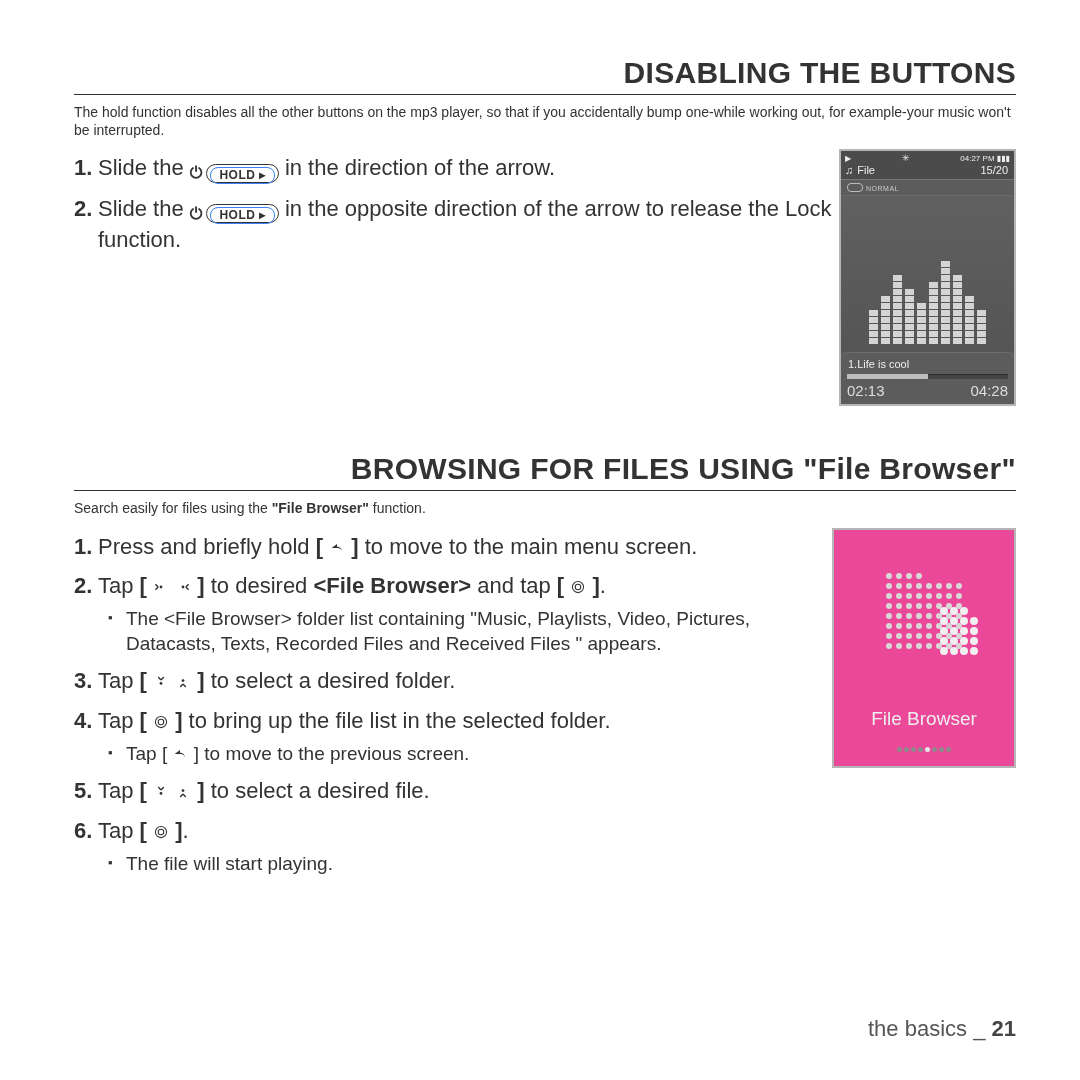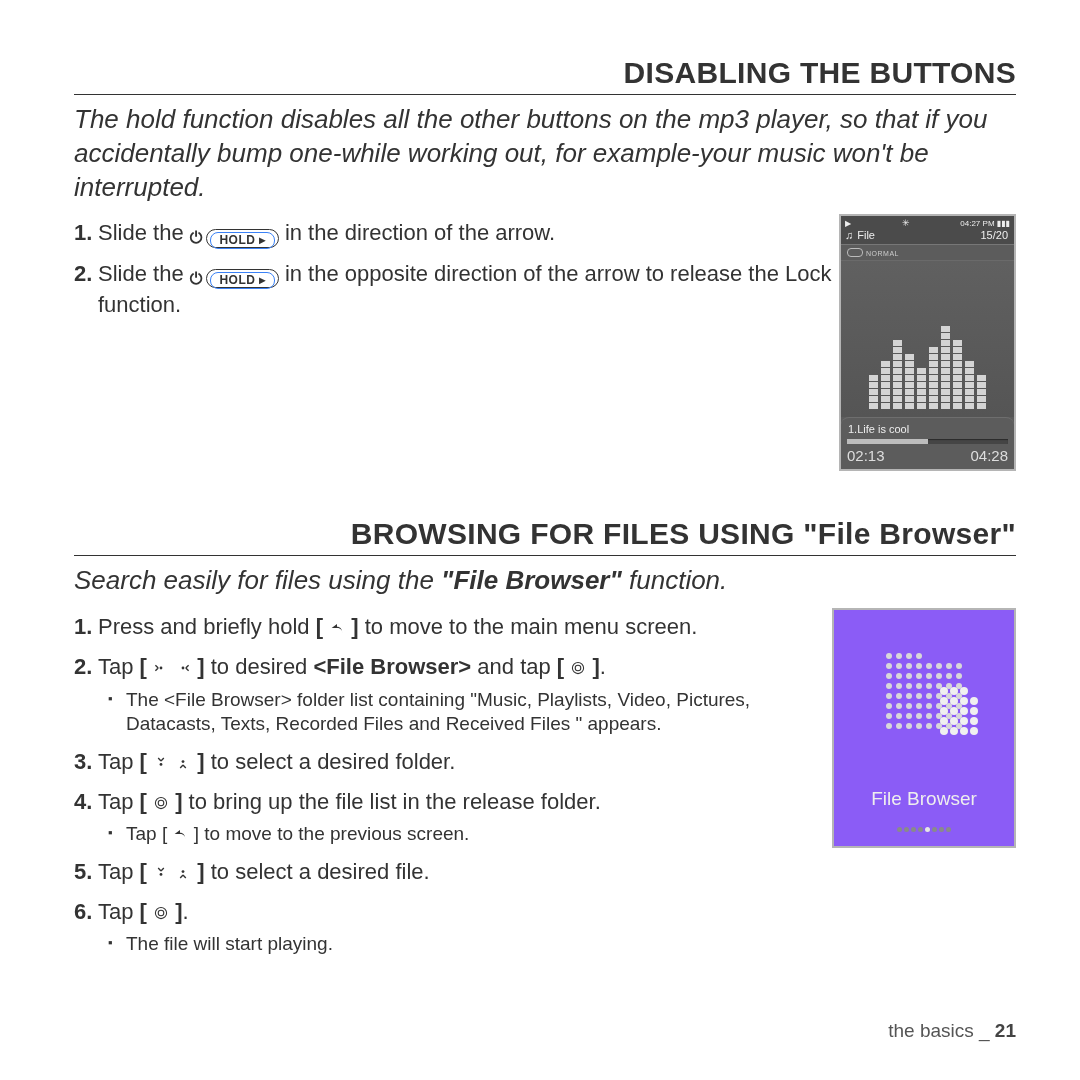--- a/index.html
+++ b/index.html
@@ -21,24 +21,23 @@
   h2 {
     font-size: 30px;
     font-weight: bold;
     margin: 0 0 4px 0;
     border-bottom: 1.5px solid #333;
     padding-bottom: 4px;
     letter-spacing: 0.3px;
     text-align: right;
   }
   .intro {
-    font-size: 26px;
+    font-size: 14px;
     margin: 8px 0 10px 0;
     line-height: 1.3;
-    font-style: italic;
   }
   .row {
     display: flex;
     align-items: flex-start;
     gap: 4px;
   }
   .col-text { flex: 1; }
   ol.steps {
     list-style: none;
     padding: 0;
@@ -203,21 +202,21 @@
     justify-content: space-between;
     font-size: 15px;
     padding: 1px 6px 5px 6px;
     color: #ddd;
   }
 
   
   .device-fb {
     width: 180px;
     border: 2px solid #b5b5b5;
-    background: #8b5cf6;
+    background: #ec4899;
     color: #eee;
     font-family: Arial, sans-serif;
     padding: 18px 0 10px 0;
     text-align: center;
   }
   .device-fb .dots {
     width: 130px; height: 130px;
     margin: 8px auto 18px auto;
     position: relative;
   }
@@ -231,21 +230,21 @@
     border-radius: 50%;
     background: #8a8a8a;
     margin: 0 1px;
   }
   .device-fb .pager span.on { background: #e6e6e6; }
 
   .footer {
     position: absolute;
     bottom: 38px;
     right: 64px;
-    font-size: 19px;
+    font-size: 22px;
     color: #555;
   }
   .footer .pg { font-weight: bold; color:#444; }
   .section2 { margin-top: 46px; }
 </style>
 </head>
 <body>
 
 <div class="page">
 
@@ -435,21 +434,21 @@
                   <path d="M10 7 L6 3 M10 7 L14 3" stroke="#333" stroke-width="2" fill="none"></path>
                 </svg> <svg class="small-icon" viewBox="0 0 20 20">
                   <circle cx="10" cy="8" r="2" fill="#333"></circle>
                   <path d="M10 13 L6 17 M10 13 L14 17" stroke="#333" stroke-width="2" fill="none"></path>
                 </svg> ]</span><span> to select a desired folder.</span>
           </li>
           <li>
             <span>Tap </span><span class="b icon-bracket">[ <svg class="small-icon" viewBox="0 0 20 20">
                   <circle cx="10" cy="10" r="8" fill="none" stroke="#333" stroke-width="1.5"></circle>
                   <circle cx="10" cy="10" r="4" fill="none" stroke="#333" stroke-width="1.5"></circle>
-                </svg> ]</span><span> to bring up the file list in the release folder.</span>
+                </svg> ]</span><span> to bring up the file list in the selected folder.</span>
             <ul class="sub">
               <li>
                 <span>Tap [ </span><svg class="small-icon" viewBox="0 0 24 20">
                     <path d="M12 4 L4 10 L12 10 C18 10 20 14 20 18 C20 12 17 8 12 8 L12 4 Z" fill="#333"></path>
                   </svg><span> ] to move to the previous screen.</span>
               </li>
             </ul>
           </li>
           <li>
             <span>Tap </span><span class="b icon-bracket">[ <svg class="small-icon" viewBox="0 0 20 20">

